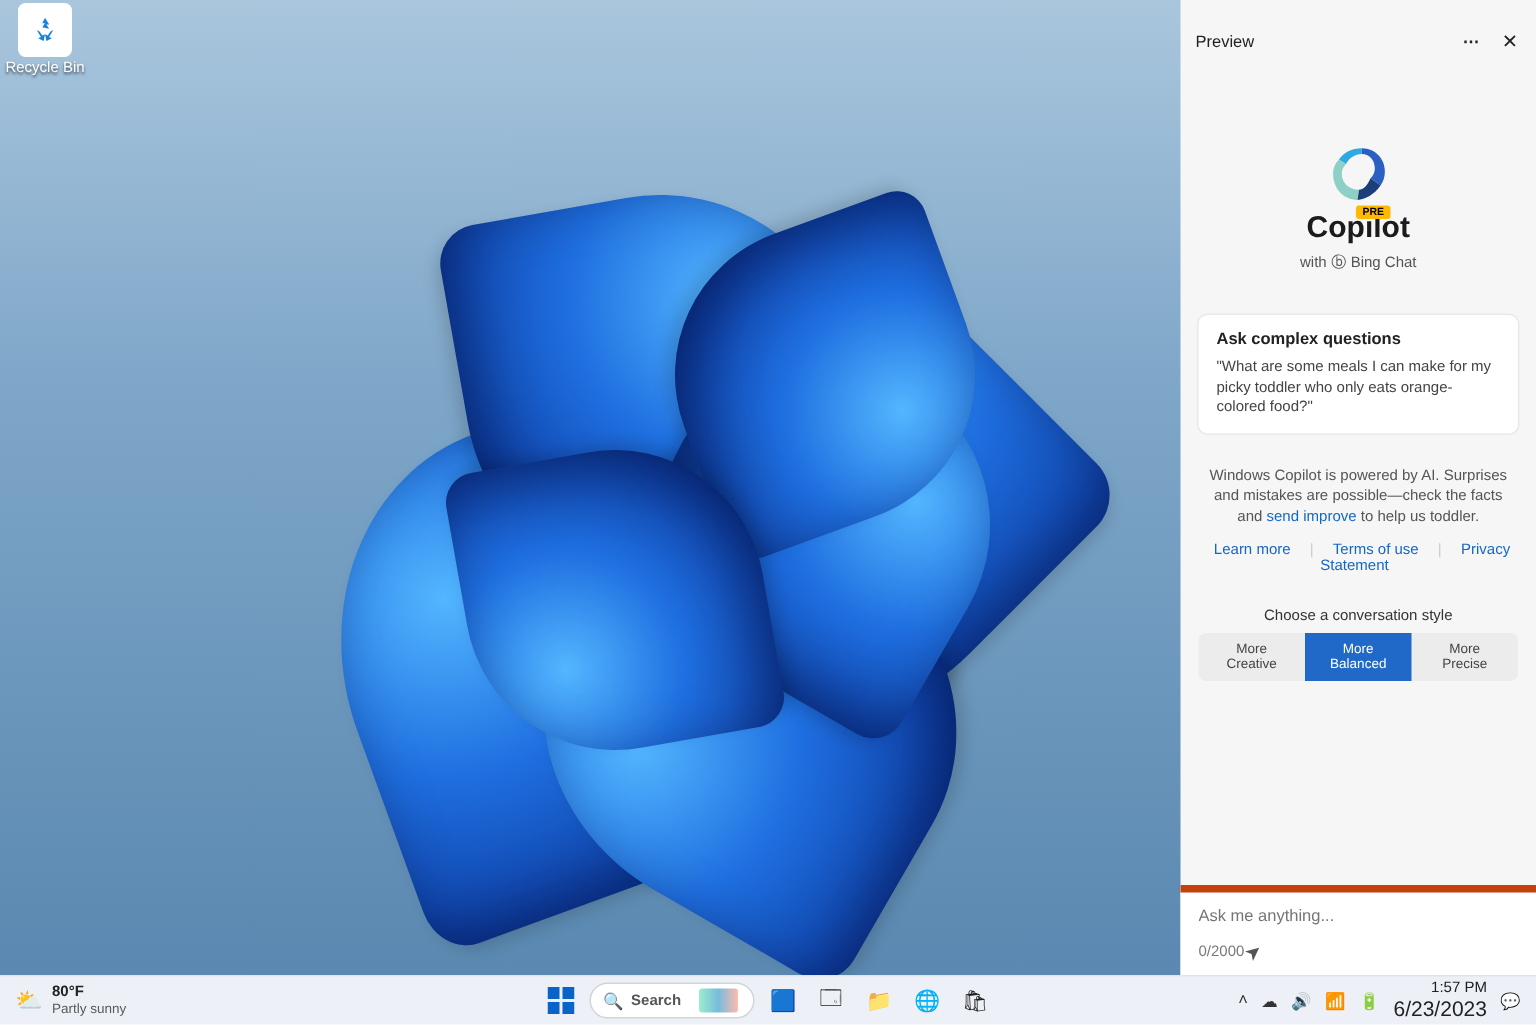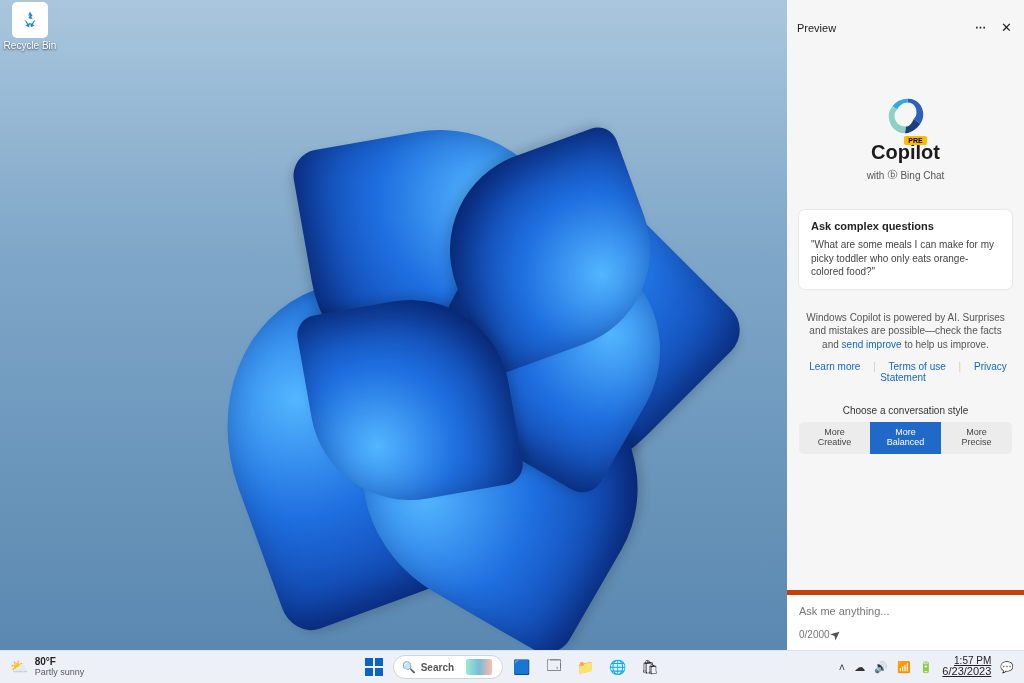--- a/index.html
+++ b/index.html
@@ -122,23 +122,23 @@
   }
   .search-pill .mag { font-size:11px; }
   .search-pill .stxt { font-size:10px; color:#555; flex:1;font-weight:bold;}
   .search-pill .hl { width:26px; height:16px; background:linear-gradient(90deg,#9ec,#7bd,#fba); border-radius:2px; margin-left:6px;}
   .pinned-ico { font-size:14px; }
 
   .tray {
     margin-left:auto; display:flex; align-items:center; gap:9px; padding:0 10px; height:100%;
   }
   .tray .tico { cursor:pointer; font-size:11px; color:#333; }
-  .tray .clock { text-align:right; line-height:1.05; cursor:pointer;text-decoration:underline;}
+  .tray .clock { text-align:right; line-height:1.05; cursor:pointer;}
   .tray .clock .t { font-size:10px;}
-  .tray .clock .d { font-size:11px;}
+  .tray .clock .d { font-size:14px;}
 </style>
 </head>
 <body>
 
 <div class="desktop">
   <div class="bloom">
     <div class="petal p1"></div>
       <div class="petal p2"></div>
       <div class="petal p3"></div>
     <div class="petal p4"></div>
@@ -183,21 +183,21 @@
         <span>Bing Chat</span>
       </div>
     </div>
 
     <div class="card">
       <div class="ct">Ask complex questions</div>
       <div class="cb">"What are some meals I can make for my picky toddler who only eats orange-colored food?"</div>
     </div>
 
     <div class="disclaimer">
-      <span>Windows Copilot is powered by AI. Surprises and mistakes are possible—check the facts and </span><a href="#">send improve</a><span> to help us improve.</span>
+      <span>Windows Copilot is powered by AI. Surprises and mistakes are possible—check the facts and </span><a href="#">send improve</a><span> to help us toddler.</span>
     </div>
     <div class="link-row">
       <span>Learn more</span>
       <span class="sep">|</span>
       <span>Terms of use</span>
       <span class="sep">|</span>
       <span>Privacy Statement</span>
     </div>
 
     <div class="style-block">

